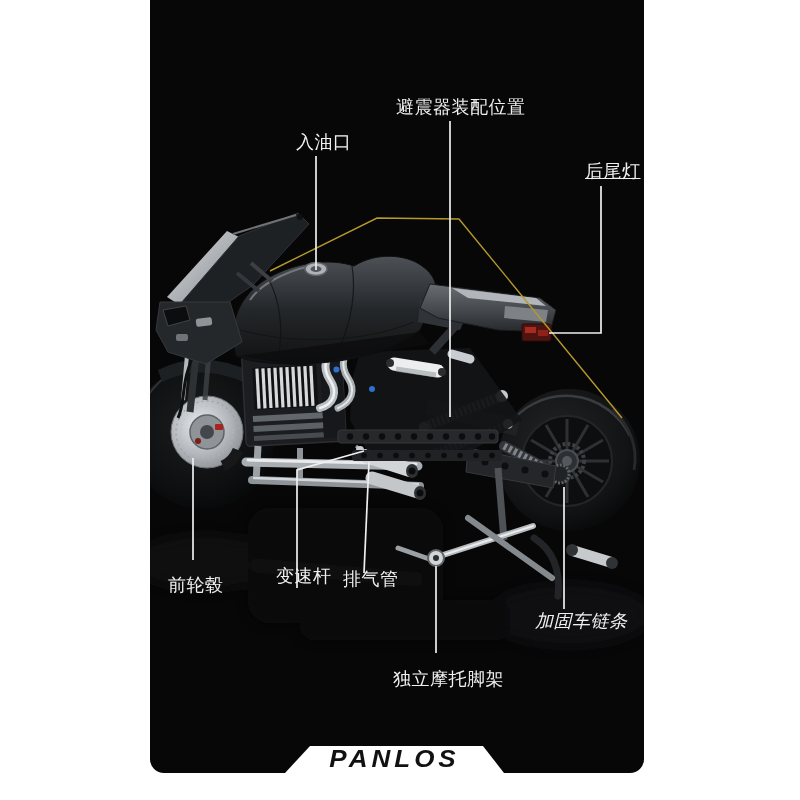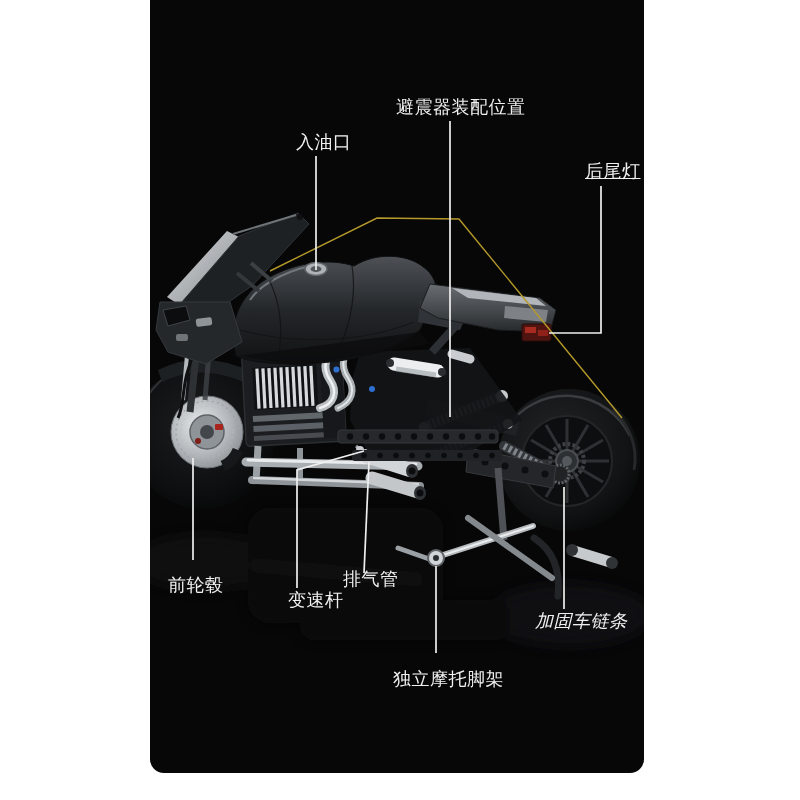--- a/index.html
+++ b/index.html
@@ -14,21 +14,21 @@
               background:#ffffff;z-index:6;
               clip-path:polygon(25px 0,198px 0,219px 27px,0 27px);
               display:flex;align-items:center;justify-content:center;}
   .logo-text{color:#111111;font-weight:700;font-style:italic;font-size:26px;
              letter-spacing:4px;transform:scaleY(0.92);}
   
   #cl-shock{left:396px;top:98px;}
   #cl-oil{left:296px;top:133px;}
   #cl-taillight{left:585px;top:162px;text-decoration:underline;}
   #cl-hub{left:168px;top:576px;}
-  #cl-gear{left:276px;top:591px;margin-left:12px;}
+  #cl-gear{left:276px;top:567px;}
   #cl-exhaust{left:343px;top:570px;}
   #cl-chain{left:535px;top:612px;font-style:italic;}
   #cl-stand{left:393px;top:657px;margin-top:13px;}
 </style>
 </head>
 <body>
 
 <div class="panel">
   <svg width="494" height="773" viewBox="150 0 494 773">
     <defs>
@@ -285,20 +285,23 @@
       <path d="M450,121 V417"></path>
       <path d="M601,186 V333 H549"></path>
       <path d="M193,458 V560"></path>
       <path d="M297,588 V470 L364,451"></path>
       <path d="M364,573 L369,462"></path>
       <path d="M564,487 V609"></path>
       <path d="M436,566 V653"></path>
     </g>
   </svg>
 
+  <div class="logo-notch">
+    <span class="logo-text">PANLOS</span>
+  </div>
 </div>
 
 <div class="callout" id="cl-shock">避震器装配位置</div>
 <div class="callout" id="cl-oil">入油口</div>
 <div class="callout" id="cl-taillight">后尾灯</div>
 <div class="callout" id="cl-hub">前轮毂</div>
 <div class="callout" id="cl-gear">变速杆</div>
 <div class="callout" id="cl-exhaust">排气管</div>
 <div class="callout" id="cl-chain">加固车链条</div>
 <div class="callout" id="cl-stand">独立摩托脚架</div>

